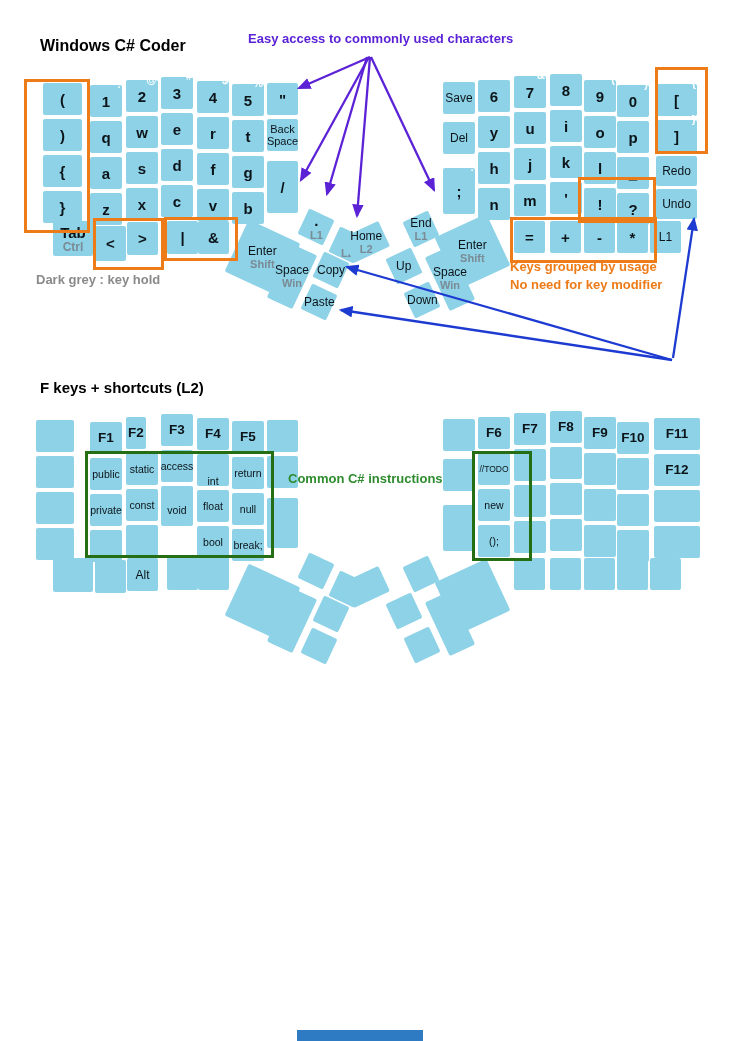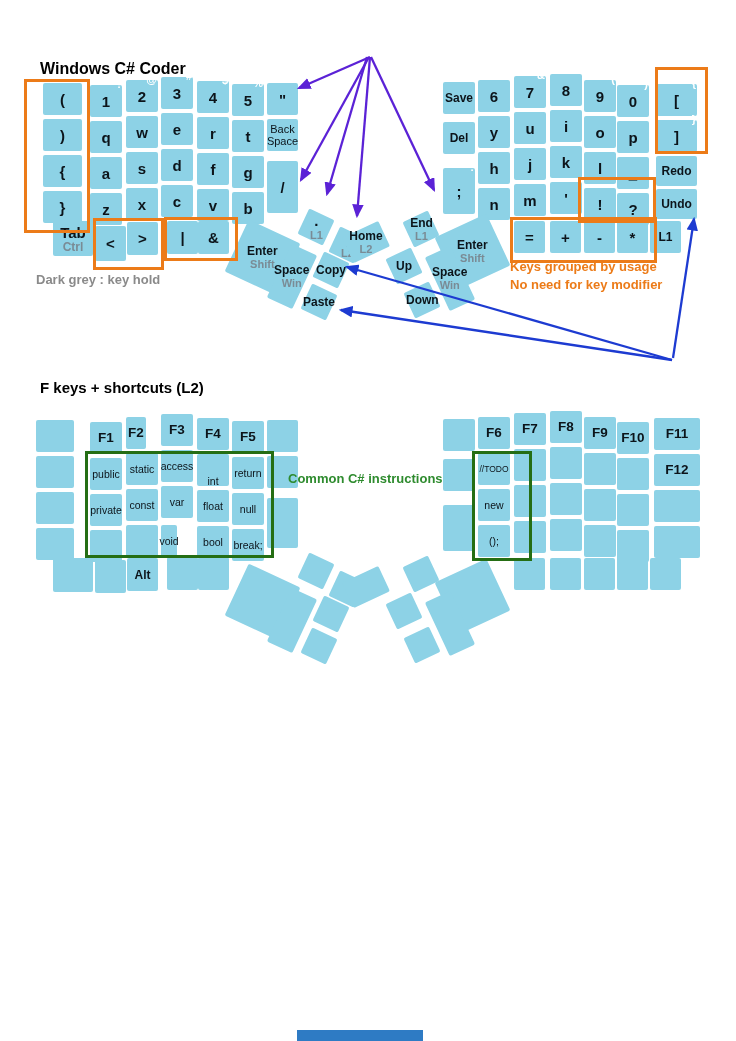--- a/index.html
+++ b/index.html
@@ -2,51 +2,52 @@
 <html><head>
 <meta charset="utf-8">
 <style>
   html,body{margin:0;padding:0;background:#fff;}
   .page{position:relative;width:736px;height:1041px;background:#ffffff;
         font-family:"Liberation Sans",sans-serif;overflow:hidden;}
   .key{position:absolute;background:#8dd2e6;border-radius:2px;display:flex;
        flex-direction:column;align-items:center;justify-content:center;z-index:1;}
   .kin{display:flex;flex-direction:column;align-items:center;justify-content:center;line-height:1;}
   .t{font-weight:bold;font-size:15px;color:#0c141a;line-height:1;text-align:center;}
-  .sm .t{font-weight:bold;font-size:12px;}
+  .sm .t{font-weight:normal;font-size:12px;}
   .sm2 .t{font-weight:normal;font-size:11px;line-height:1.1;}
   .tab .t{font-weight:bold;font-size:15px;}
   .f .t{font-weight:bold;font-size:13.5px;}
   .cw .t{font-weight:normal;font-size:10.5px;}
   .tiny .t{font-weight:normal;font-size:8.5px;}
   .sup{position:absolute;top:-6px;right:1px;font-weight:bold;font-size:11px;color:#ffffff;line-height:1;z-index:2;}
   .sub{color:#7a8b95;font-weight:bold;font-size:11px;line-height:1;margin-top:2px;text-align:center;}
   .sub.below{position:absolute;top:100%;left:50%;transform:translateX(-50%);margin-top:1px;font-size:12px;}
   .sub.stack{font-size:12px;margin-top:1px;text-align:center;}
   .box{position:absolute;z-index:4;border:3px solid;background:transparent;}
   .box.orange{border-color:#ec7b18;}
   .box.green{border-color:#256e14;}
   #overlay{position:absolute;left:0;top:0;z-index:6;pointer-events:none;}
   .title{position:absolute;z-index:7;font-weight:bold;color:#000;white-space:nowrap;}
-  .title.t1{left:40px;top:37px;font-size:16px;margin-top:23px;}
+  .title.t1{left:40px;top:37px;font-size:16px;}
   .title.t2{left:40px;top:379px;font-size:15px;}
   .note{position:absolute;z-index:7;font-size:13px;font-weight:600;white-space:nowrap;}
   .n-easy{left:248px;top:31px;color:#5b22d6;}
   .n-g1{left:510px;top:259px;color:#ec7b18;}
   .n-g2{left:510px;top:277px;color:#ec7b18;}
   .n-one{left:484px;top:362px;color:#1d3bd1;}
   .n-dark{left:36px;top:272px;color:#8a8a8a;font-weight:bold;}
   .n-common{left:288px;top:471px;color:#2e8b2e;}
   .bbar{position:absolute;z-index:3;}
 </style>
 </head>
 <body>
 
 <div class="page">
   <div class="title t1">Windows C# Coder</div>
+  <div class="note n-easy">Easy access to commonly used characters</div>
   <div class="note n-g1">Keys grouped by usage</div>
   <div class="note n-g2">No need for key modifier</div>
   <div class="note n-dark">Dark grey : key hold</div>
   <div class="title t2">F keys + shortcuts (L2)</div>
   <div class="note n-common">Common C# instructions</div>
 
   <svg id="overlay" width="736" height="1041">
     <defs>
       <marker id="ah-purple" viewBox="0 0 6 5" refX="5" refY="2.5" markerWidth="6" markerHeight="5" orient="auto">
         <path d="M0,0 L6,2.5 L0,5 z" fill="#5b22d6"></path>
@@ -459,21 +460,21 @@
       <div class="key cw" style="left: 161px; top: 450px; width: 32px; height: 32px;">
         <div class="kin">
           <span class="t">access</span>
         </div>
       </div>
       <div class="key cw" style="left: 161px; top: 486px; width: 32px; height: 32px;">
         <div class="kin">
           <span class="t">var</span>
         </div>
       </div>
-      <div class="key cw" style="left: 161px; top: 525px; width: 16px; height: 32px;">
+      <div class="key cw" style="left: 161px; top: 494px; width: 32px; height: 32px;">
         <div class="kin">
           <span class="t">void</span>
         </div>
       </div>
       <div class="key f" style="left: 197px; top: 418px; width: 32px; height: 32px;">
         <div class="kin">
           <span class="t">F4</span>
         </div>
       </div>
       <div class="key cw" style="left: 197px; top: 454px; width: 32px; height: 32px; justify-content: flex-end;">

